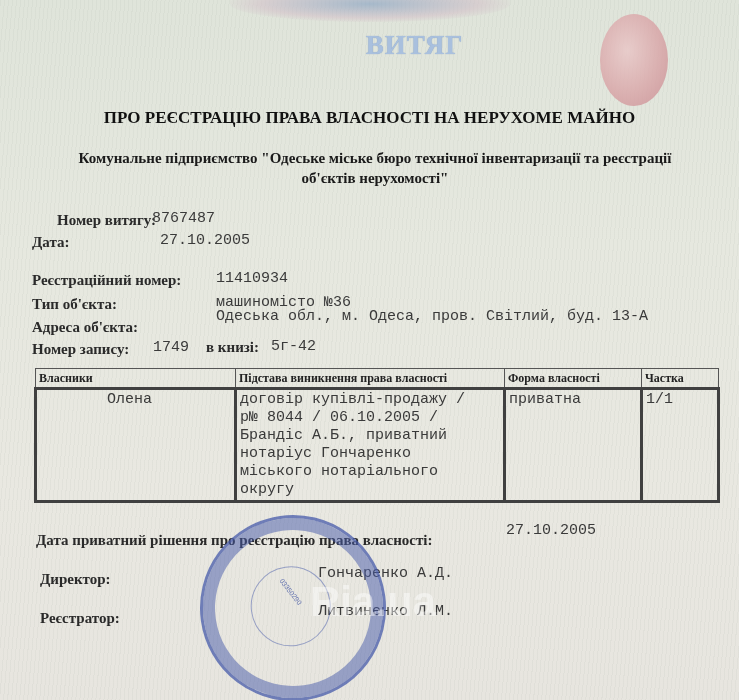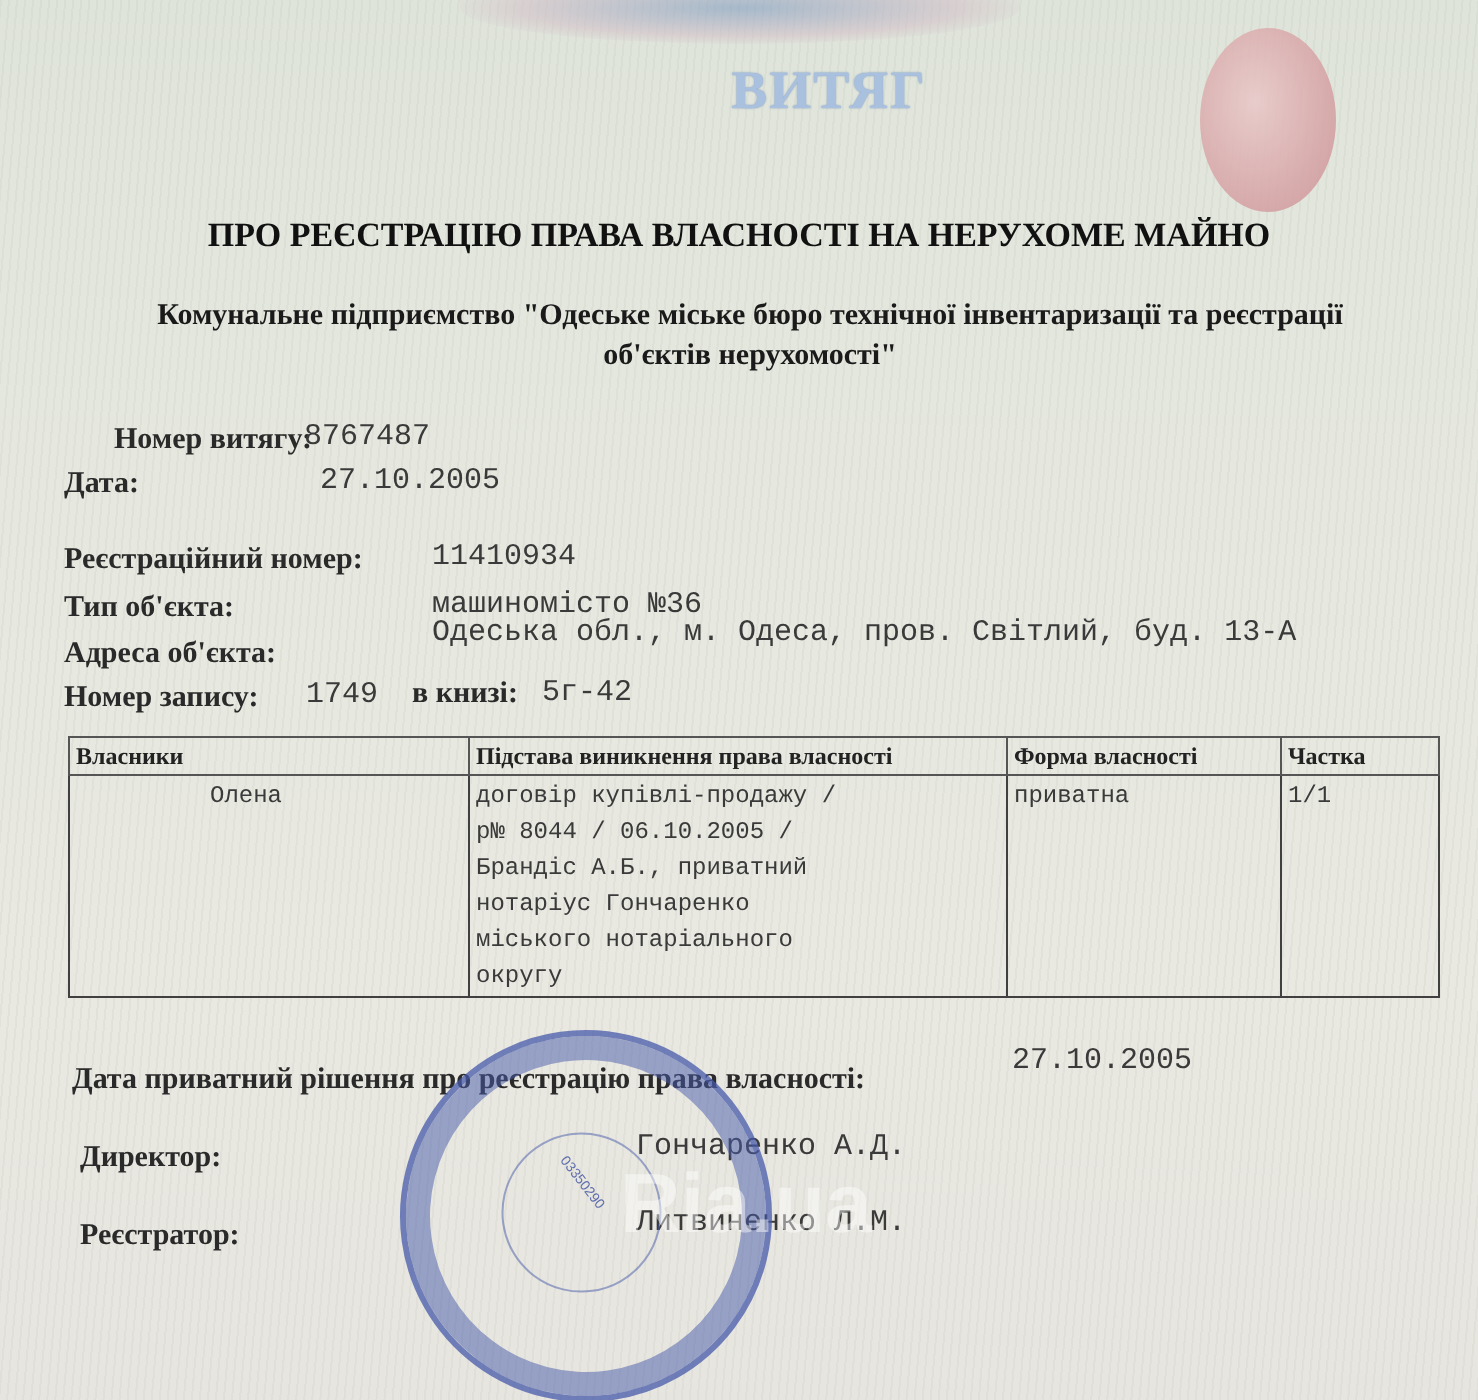--- a/index.html
+++ b/index.html
@@ -40,22 +40,22 @@
 
   table.owners {
     position:absolute; left:34px; top:368px; width:686px; border-collapse:collapse;
     border:1.5px solid #444;
   }
   table.owners th {
     font-weight:bold; font-size:12px; text-align:left; padding:0 3px;
     border:1px solid #555; height:18px; color:#222;
   }
   table.owners td {
-    font-family:"Liberation Mono", monospace; font-size:12px; line-height:18px; color:#3a3a3a;
-    vertical-align:top; padding:1px 3px; border:1px solid #404040;
+    font-family:"Liberation Mono", monospace; font-size:15px; line-height:18px; color:#3a3a3a;
+    vertical-align:top; padding:1px 3px; border:3px solid #404040;
   }
   .stamp {
     position:absolute; left:200px; top:515px; width:180px; height:180px; border-radius:50%;
     border:3px solid rgba(70,90,170,0.75);
     box-shadow: inset 0 0 0 10px rgba(0,0,0,0), inset 0 0 0 12px rgba(70,90,170,0.5);
     transform:rotate(-8deg);
   }
   .stamp-inner {
     position:absolute; left:48px; top:48px; width:78px; height:78px; border-radius:50%;
     border:1.5px solid rgba(70,90,170,0.5);

